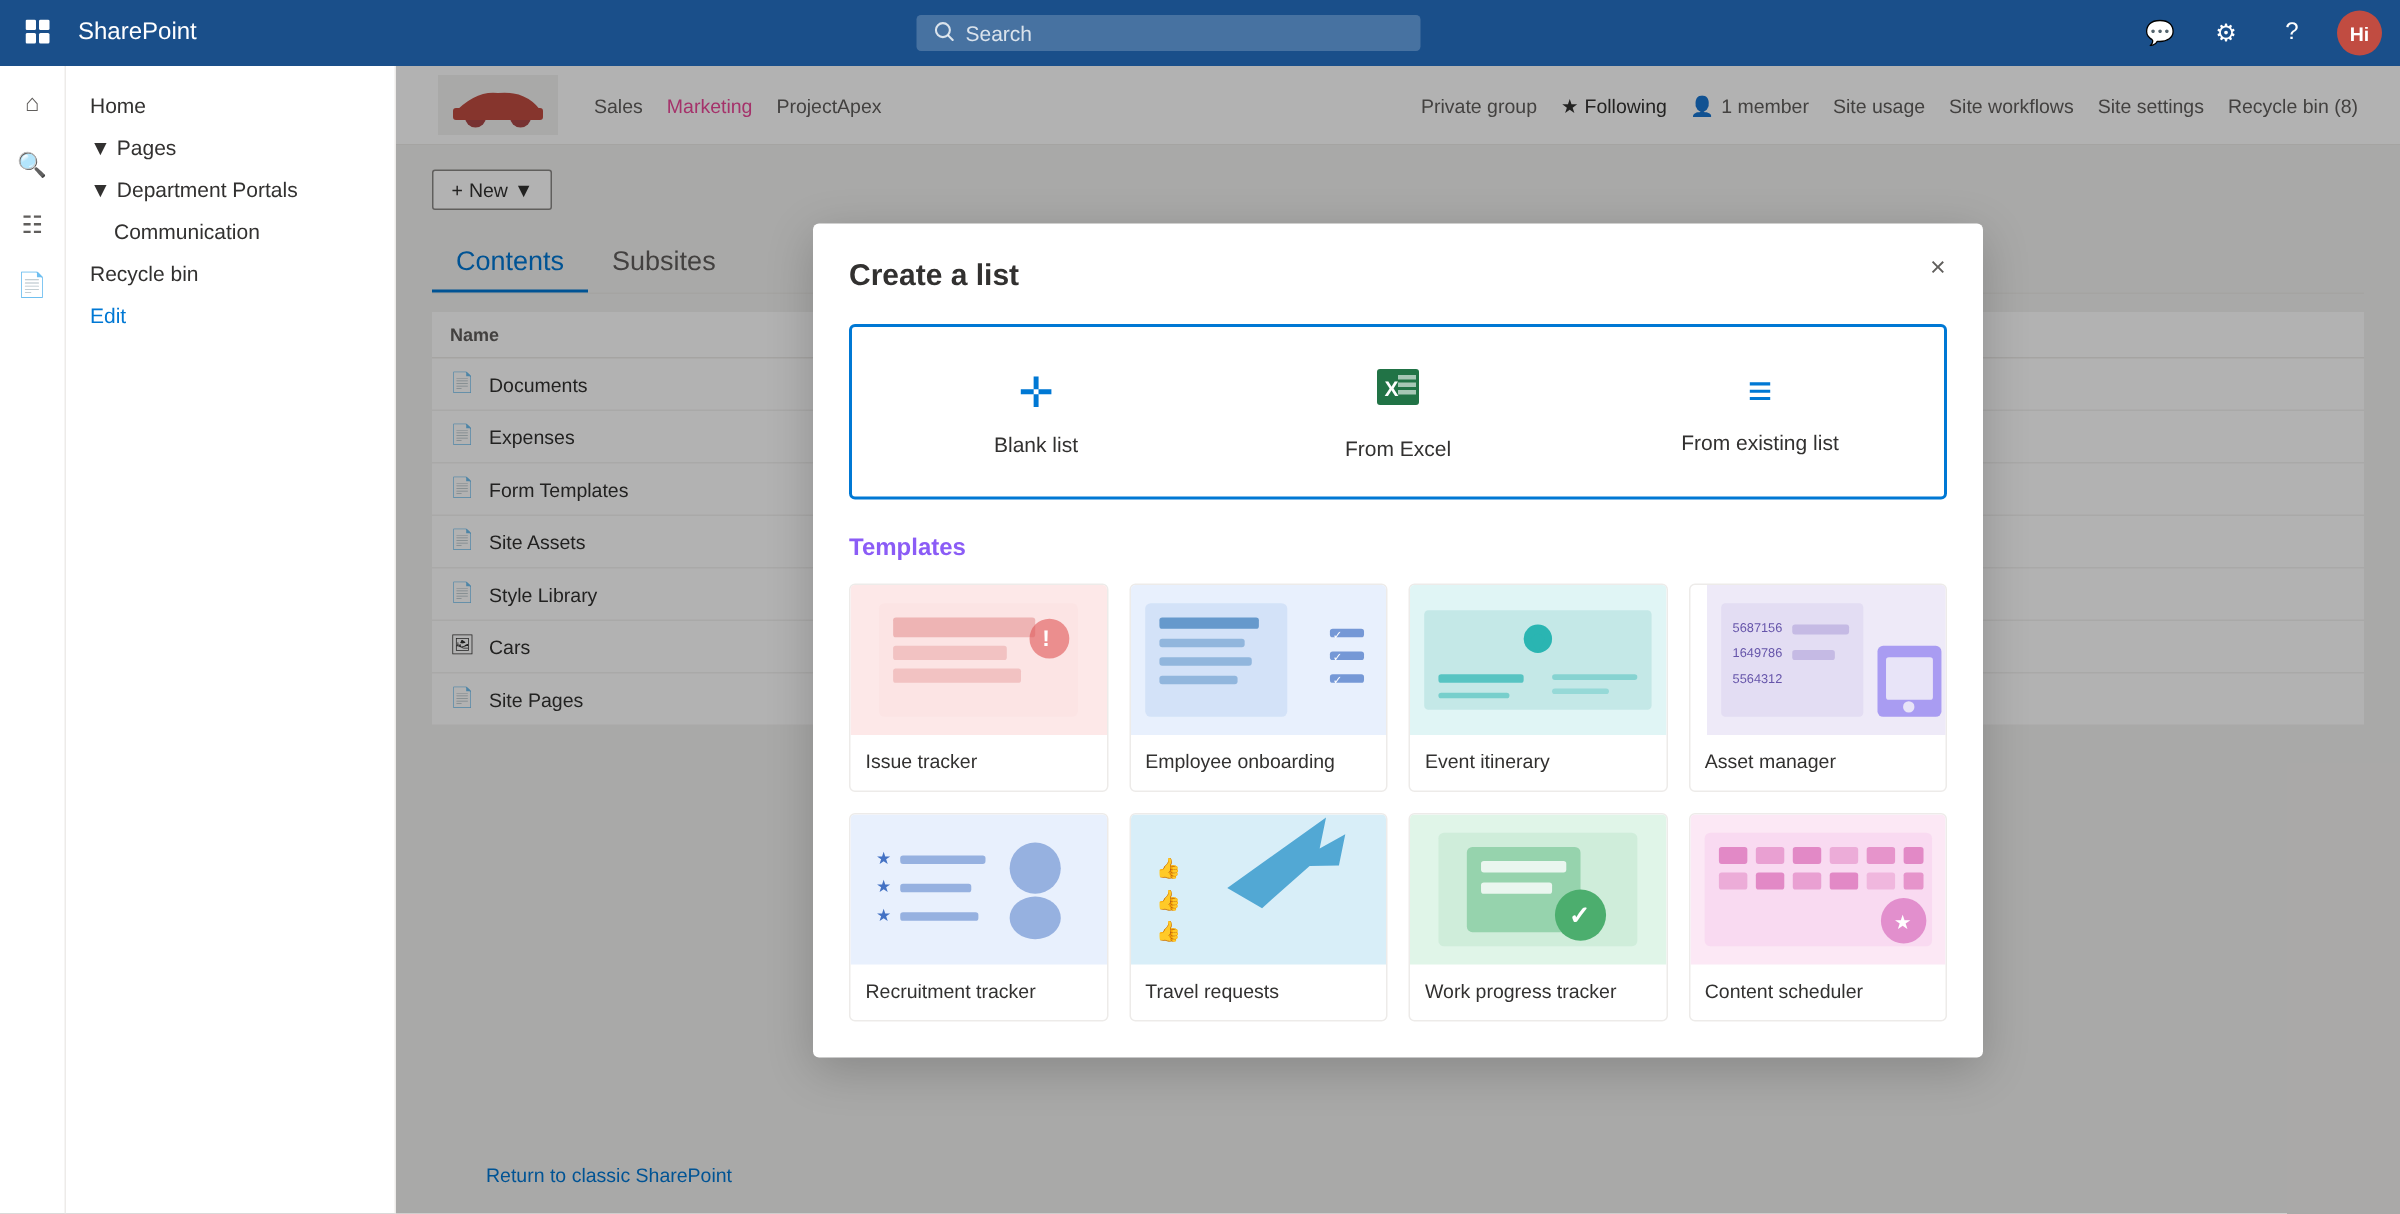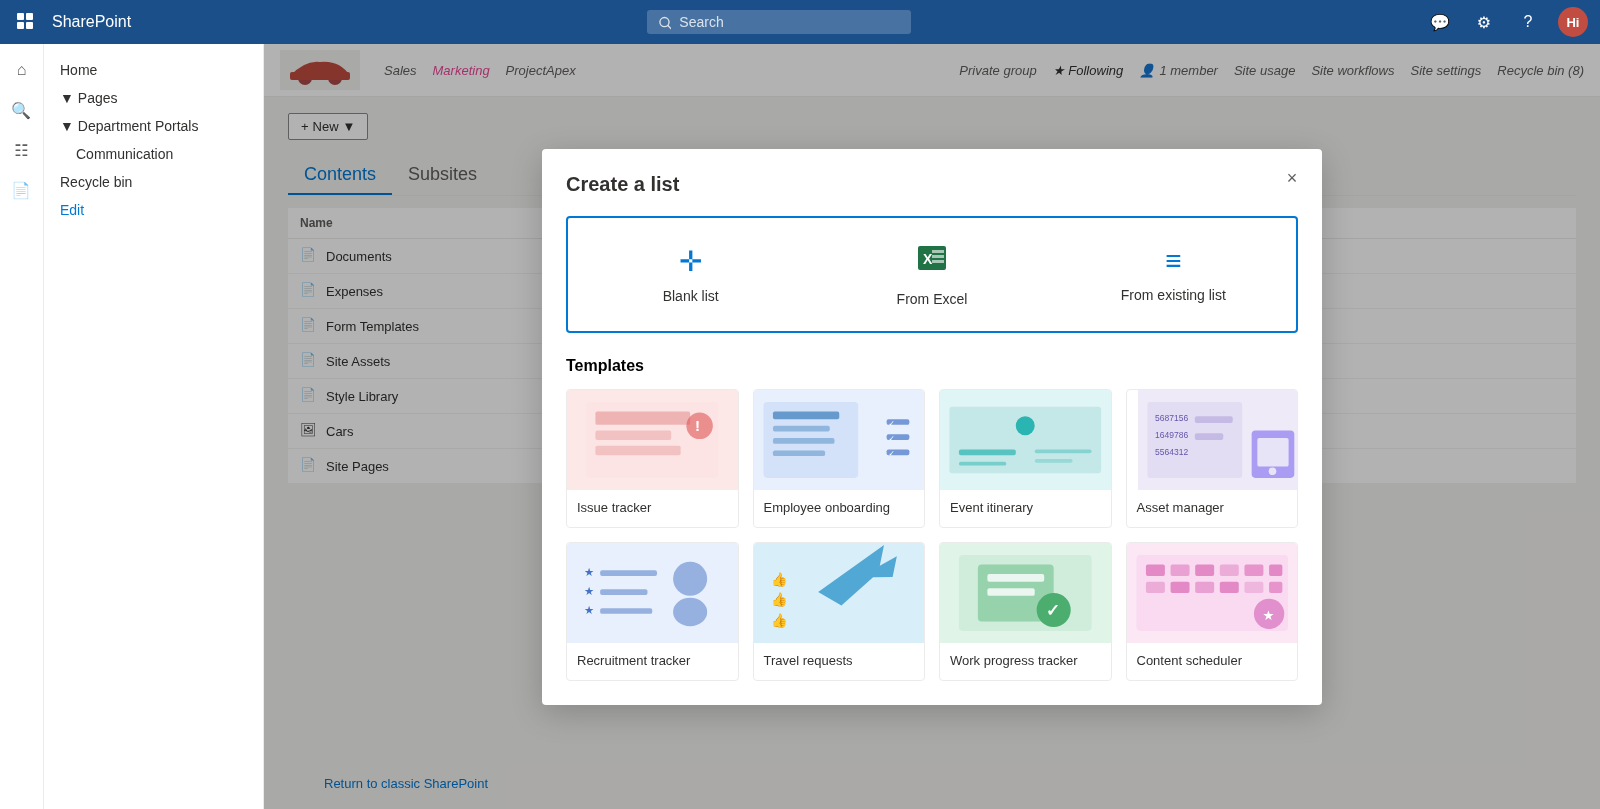--- a/index.html
+++ b/index.html
@@ -16,24 +16,24 @@
       color: white;
     }
     .top-bar-apps { width: 28px; height: 28px; display: flex; align-items: center; justify-content: center; cursor: pointer; }
     .top-bar-apps svg { fill: white; }
     .top-bar-title { font-size: 16px; font-weight: 400; color: white; }
     .top-bar-search {
       margin: 0 auto;
       background: rgba(255,255,255,0.2);
       border-radius: 3px;
       display: flex;
-      align-items: flex-end;
+      align-items: flex-start;
       padding: 4px 12px;
       gap: 8px;
-      width: 264px;
+      width: 336px;
     }
     .top-bar-search input {
       background: transparent;
       border: none;
       color: white;
       font-size: 14px;
       outline: none;
       width: 100%;
     }
     .top-bar-search input::placeholder { color: rgba(255,255,255,0.8); }
@@ -81,28 +81,27 @@
 
     
     .main-content {
       flex: 1;
       background: #f3f2f1;
       overflow: hidden;
       position: relative;
     }
     .main-top-bar {
       background: white;
-      padding: 6px 16px;
+      padding: 6px 28px;
       display: flex;
       align-items: center;
       gap: 16px;
       border-bottom: 1px solid #edebe9;
       font-size: 13px;
       color: #605e5c;
-      font-style: italic;
     }
     .main-logo-area { display: flex; align-items: center; gap: 8px; }
     .logo-car {
       width: 80px;
       height: 40px;
     }
     .main-top-right { margin-left: auto; display: flex; align-items: center; gap: 16px; font-size: 13px; color: #605e5c; }
     .following-btn { display: flex; align-items: center; gap: 4px; color: #323130; cursor: pointer; }
     .member-info { display: flex; align-items: center; gap: 4px; }
 
@@ -186,21 +185,21 @@
       padding: 16px 8px;
       cursor: pointer;
       border-radius: 4px;
       gap: 10px;
       font-size: 14px;
       color: #323130;
     }
     .creation-option-icon { font-size: 28px; color: #0078d4; }
 
     
-    .templates-title { font-size: 16px; font-weight: 600; color: #000000; margin-bottom: 14px; }
+    .templates-title { font-size: 16px; font-weight: 600; color: #8b5cf6; margin-bottom: 14px; }
     .templates-grid { display: grid; grid-template-columns: 1fr 1fr 1fr 1fr; gap: 14px; }
     .template-card {
       border: 1px solid #edebe9;
       border-radius: 4px;
       cursor: pointer;
       overflow: hidden;
       transition: box-shadow 0.15s;
     }
     .template-thumb {
       width: 100%;

